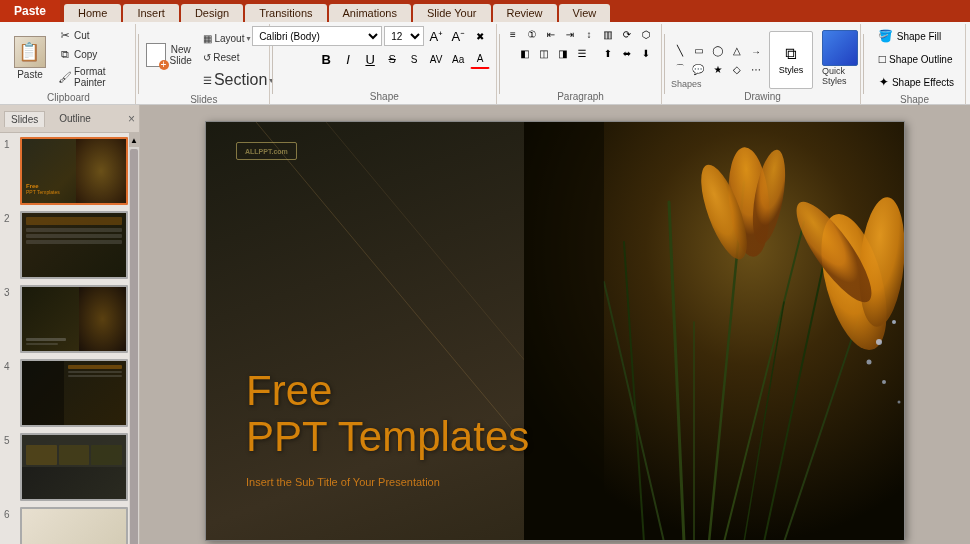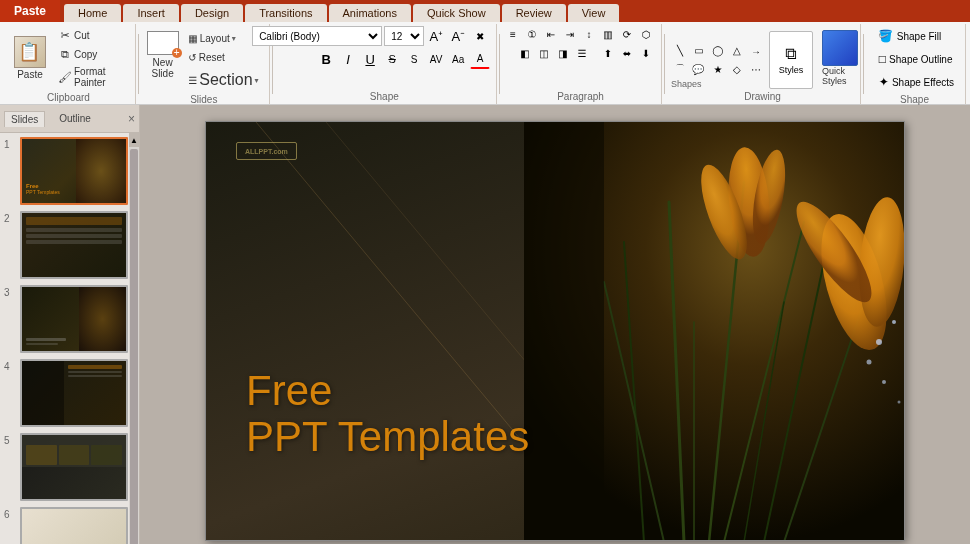--- a/index.html
+++ b/index.html
@@ -22,21 +22,21 @@
     .clipboard-group .ribbon-group-content { flex-direction: row; align-items: center; }
     .paste-btn { display: flex; flex-direction: column; align-items: center; padding: 2px 4px; border: 1px solid transparent; border-radius: 2px; cursor: pointer; min-width: 44px; }
     .paste-icon { width: 32px; height: 32px; background: linear-gradient(135deg, #e8e0d0 0%, #c8b898 100%); border: 1px solid #a09080; display: flex; align-items: center; justify-content: center; font-size: 18px; }
     .paste-label { font-size: 10px; color: #333; margin-top: 1px; }
     .small-btns { display: flex; flex-direction: column; gap: 1px; justify-content: center; }
     .small-btn { display: flex; align-items: center; gap: 2px; padding: 1px 3px; border: 1px solid transparent; border-radius: 2px; cursor: pointer; font-size: 10px; color: #333; }
     .small-btn-icon { width: 14px; height: 14px; display: flex; align-items: center; justify-content: center; font-size: 11px; }
 
     
     .slides-group .ribbon-group-content { flex-direction: row; align-items: flex-start; gap: 4px; }
-    .new-slide-btn { display: flex; flex-direction: column; align-items: center; justify-content: center; width: 50px; height: 58px; border: 1px solid transparent; border-radius: 2px; cursor: pointer; gap: 2px; }
+    .new-slide-btn { display: flex; flex-direction: row; align-items: center; justify-content: center; width: 50px; height: 58px; border: 1px solid transparent; border-radius: 2px; cursor: pointer; gap: 2px; }
     .slide-icon { width: 32px; height: 24px; background: white; border: 1px solid #888; display: flex; align-items: center; justify-content: center; font-size: 8px; color: #aaa; position: relative; }
     .slide-icon::after { content: '+'; position: absolute; bottom: -4px; right: -4px; background: #e07030; color: white; border-radius: 50%; width: 10px; height: 10px; display: flex; align-items: center; justify-content: center; font-size: 10px; line-height: 10px; }
     .slide-sub-btns { display: flex; flex-direction: column; gap: 2px; padding-top: 4px; }
     .slide-sub-btn { display: flex; align-items: center; gap: 2px; padding: 2px 3px; border: 1px solid transparent; border-radius: 2px; cursor: pointer; font-size: 10px; color: #333; white-space: nowrap; }
     .dropdown-arrow { font-size: 8px; color: #666; }
 
     
     .font-group { min-width: 220px; }
     .font-group .ribbon-group-content { flex-direction: column; gap: 3px; }
     .font-row { display: flex; align-items: center; gap: 2px; }
@@ -124,21 +124,21 @@
 <body>
 
 <div class="title-bar">
   <div class="file-tab">Paste</div>
   <div class="title-tabs">
     <div class="title-tab">Home</div>
     <div class="title-tab">Insert</div>
     <div class="title-tab">Design</div>
     <div class="title-tab">Transitions</div>
     <div class="title-tab">Animations</div>
-    <div class="title-tab">Quick Show</div>
+    <div class="title-tab">Slide Your</div>
     <div class="title-tab">Review</div>
     <div class="title-tab">View</div>
   </div>
 </div>
 
 <div class="ribbon">
   <div class="ribbon-groups">
 
     <div class="ribbon-group clipboard-group">
       <div class="ribbon-group-content">
@@ -470,17 +470,18 @@
 
           <rect x="0" y="0" width="80" height="420" fill="rgba(10,8,0,0.6)"></rect>
         </svg>
       </div>
 
       <div class="slide-title">
         <div class="slide-title-free">Free</div>
         <div class="slide-title-ppt">PPT Templates</div>
       </div>
 
+      <div class="slide-subtitle">Insert the Sub Title of Your Presentation</div>
 
     </div>
   </div>
 
 </div>
 
 </body></html>

